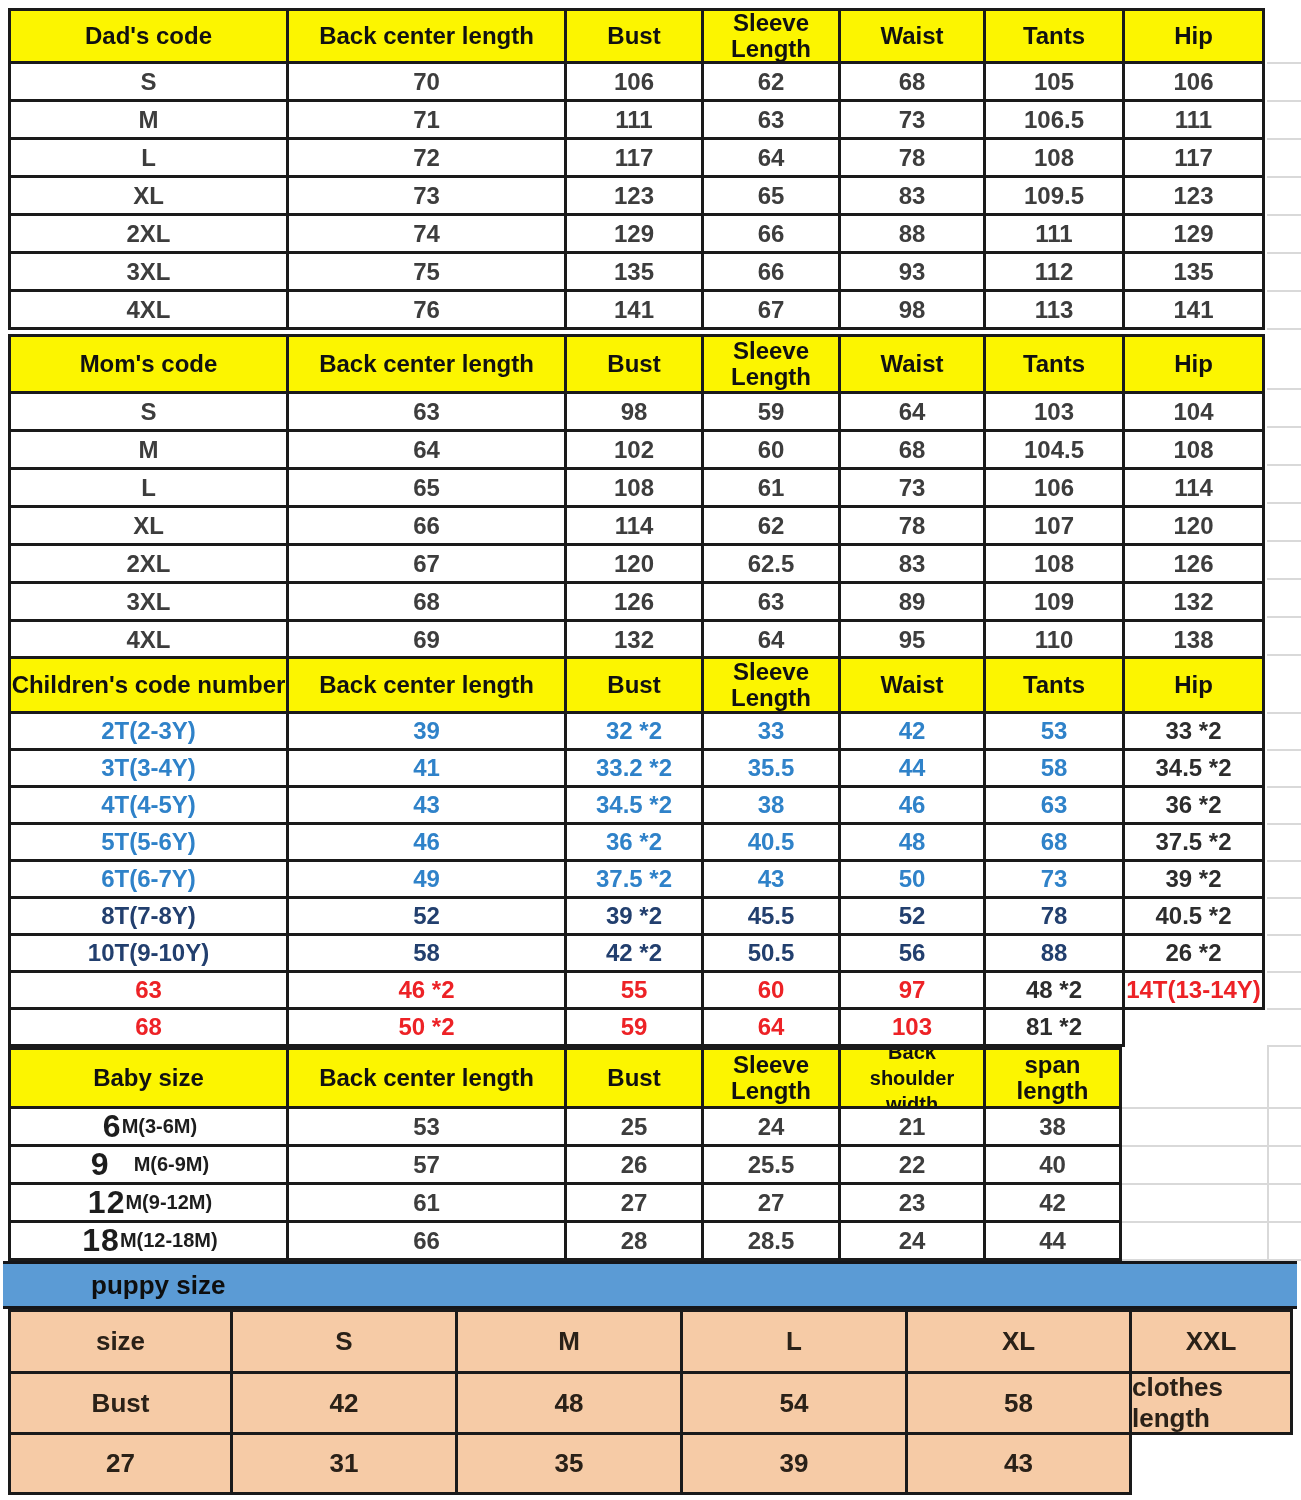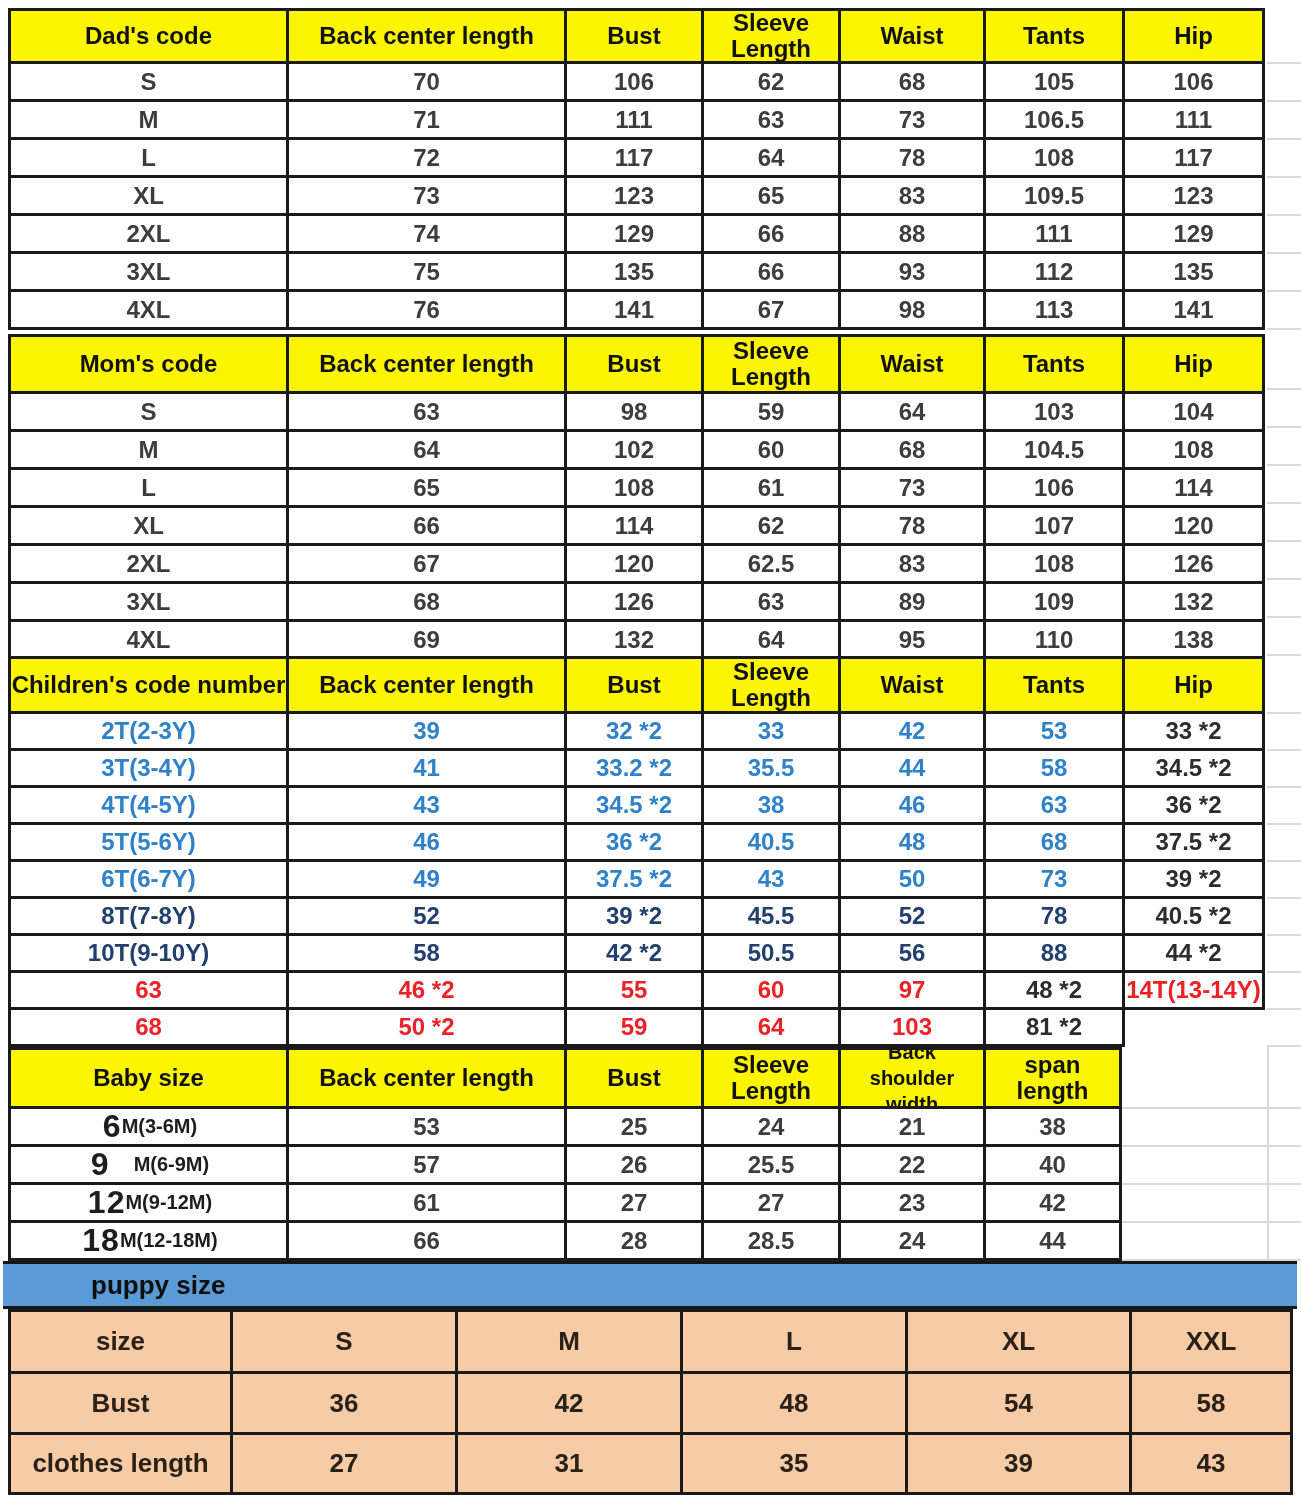--- a/index.html
+++ b/index.html
@@ -217,21 +217,21 @@
       <div class="vc c-navy">45.5</div>
       <div class="vc c-navy">52</div>
       <div class="vc c-navy">78</div>
       <div class="vc c-black">40.5 *2</div>
       <div class="vc c-navy">10T(9-10Y)</div>
       <div class="vc c-navy">58</div>
       <div class="vc c-navy">42 *2</div>
       <div class="vc c-navy">50.5</div>
       <div class="vc c-navy">56</div>
       <div class="vc c-navy">88</div>
-      <div class="vc c-black">44 *2</div>
+      <div class="vc c-black">26 *2</div>
       <div class="vc c-red">63</div>
       <div class="vc c-red">46 *2</div>
       <div class="vc c-red">55</div>
       <div class="vc c-red">60</div>
       <div class="vc c-red">97</div>
       <div class="vc c-black">48 *2</div>
       <div class="vc c-red">14T(13-14Y)</div>
       <div class="vc c-red">68</div>
       <div class="vc c-red">50 *2</div>
       <div class="vc c-red">59</div>
@@ -290,21 +290,20 @@
     <span>puppy size</span>
   </div>
   <div class="tbl cols-puppy" style="left: 8px; top: 1309px; grid-template-rows: 62px 61px 60px;">
       <div class="pc">size</div>
       <div class="pc">S</div>
       <div class="pc">M</div>
       <div class="pc">L</div>
       <div class="pc">XL</div>
       <div class="pc">XXL</div>
       <div class="pc">Bust</div>
-      <div class="pc">36</div>
       <div class="pc">42</div>
       <div class="pc">48</div>
       <div class="pc">54</div>
       <div class="pc">58</div>
       <div class="pc">clothes length</div>
       <div class="pc">27</div>
       <div class="pc">31</div>
       <div class="pc">35</div>
       <div class="pc">39</div>
       <div class="pc">43</div>

